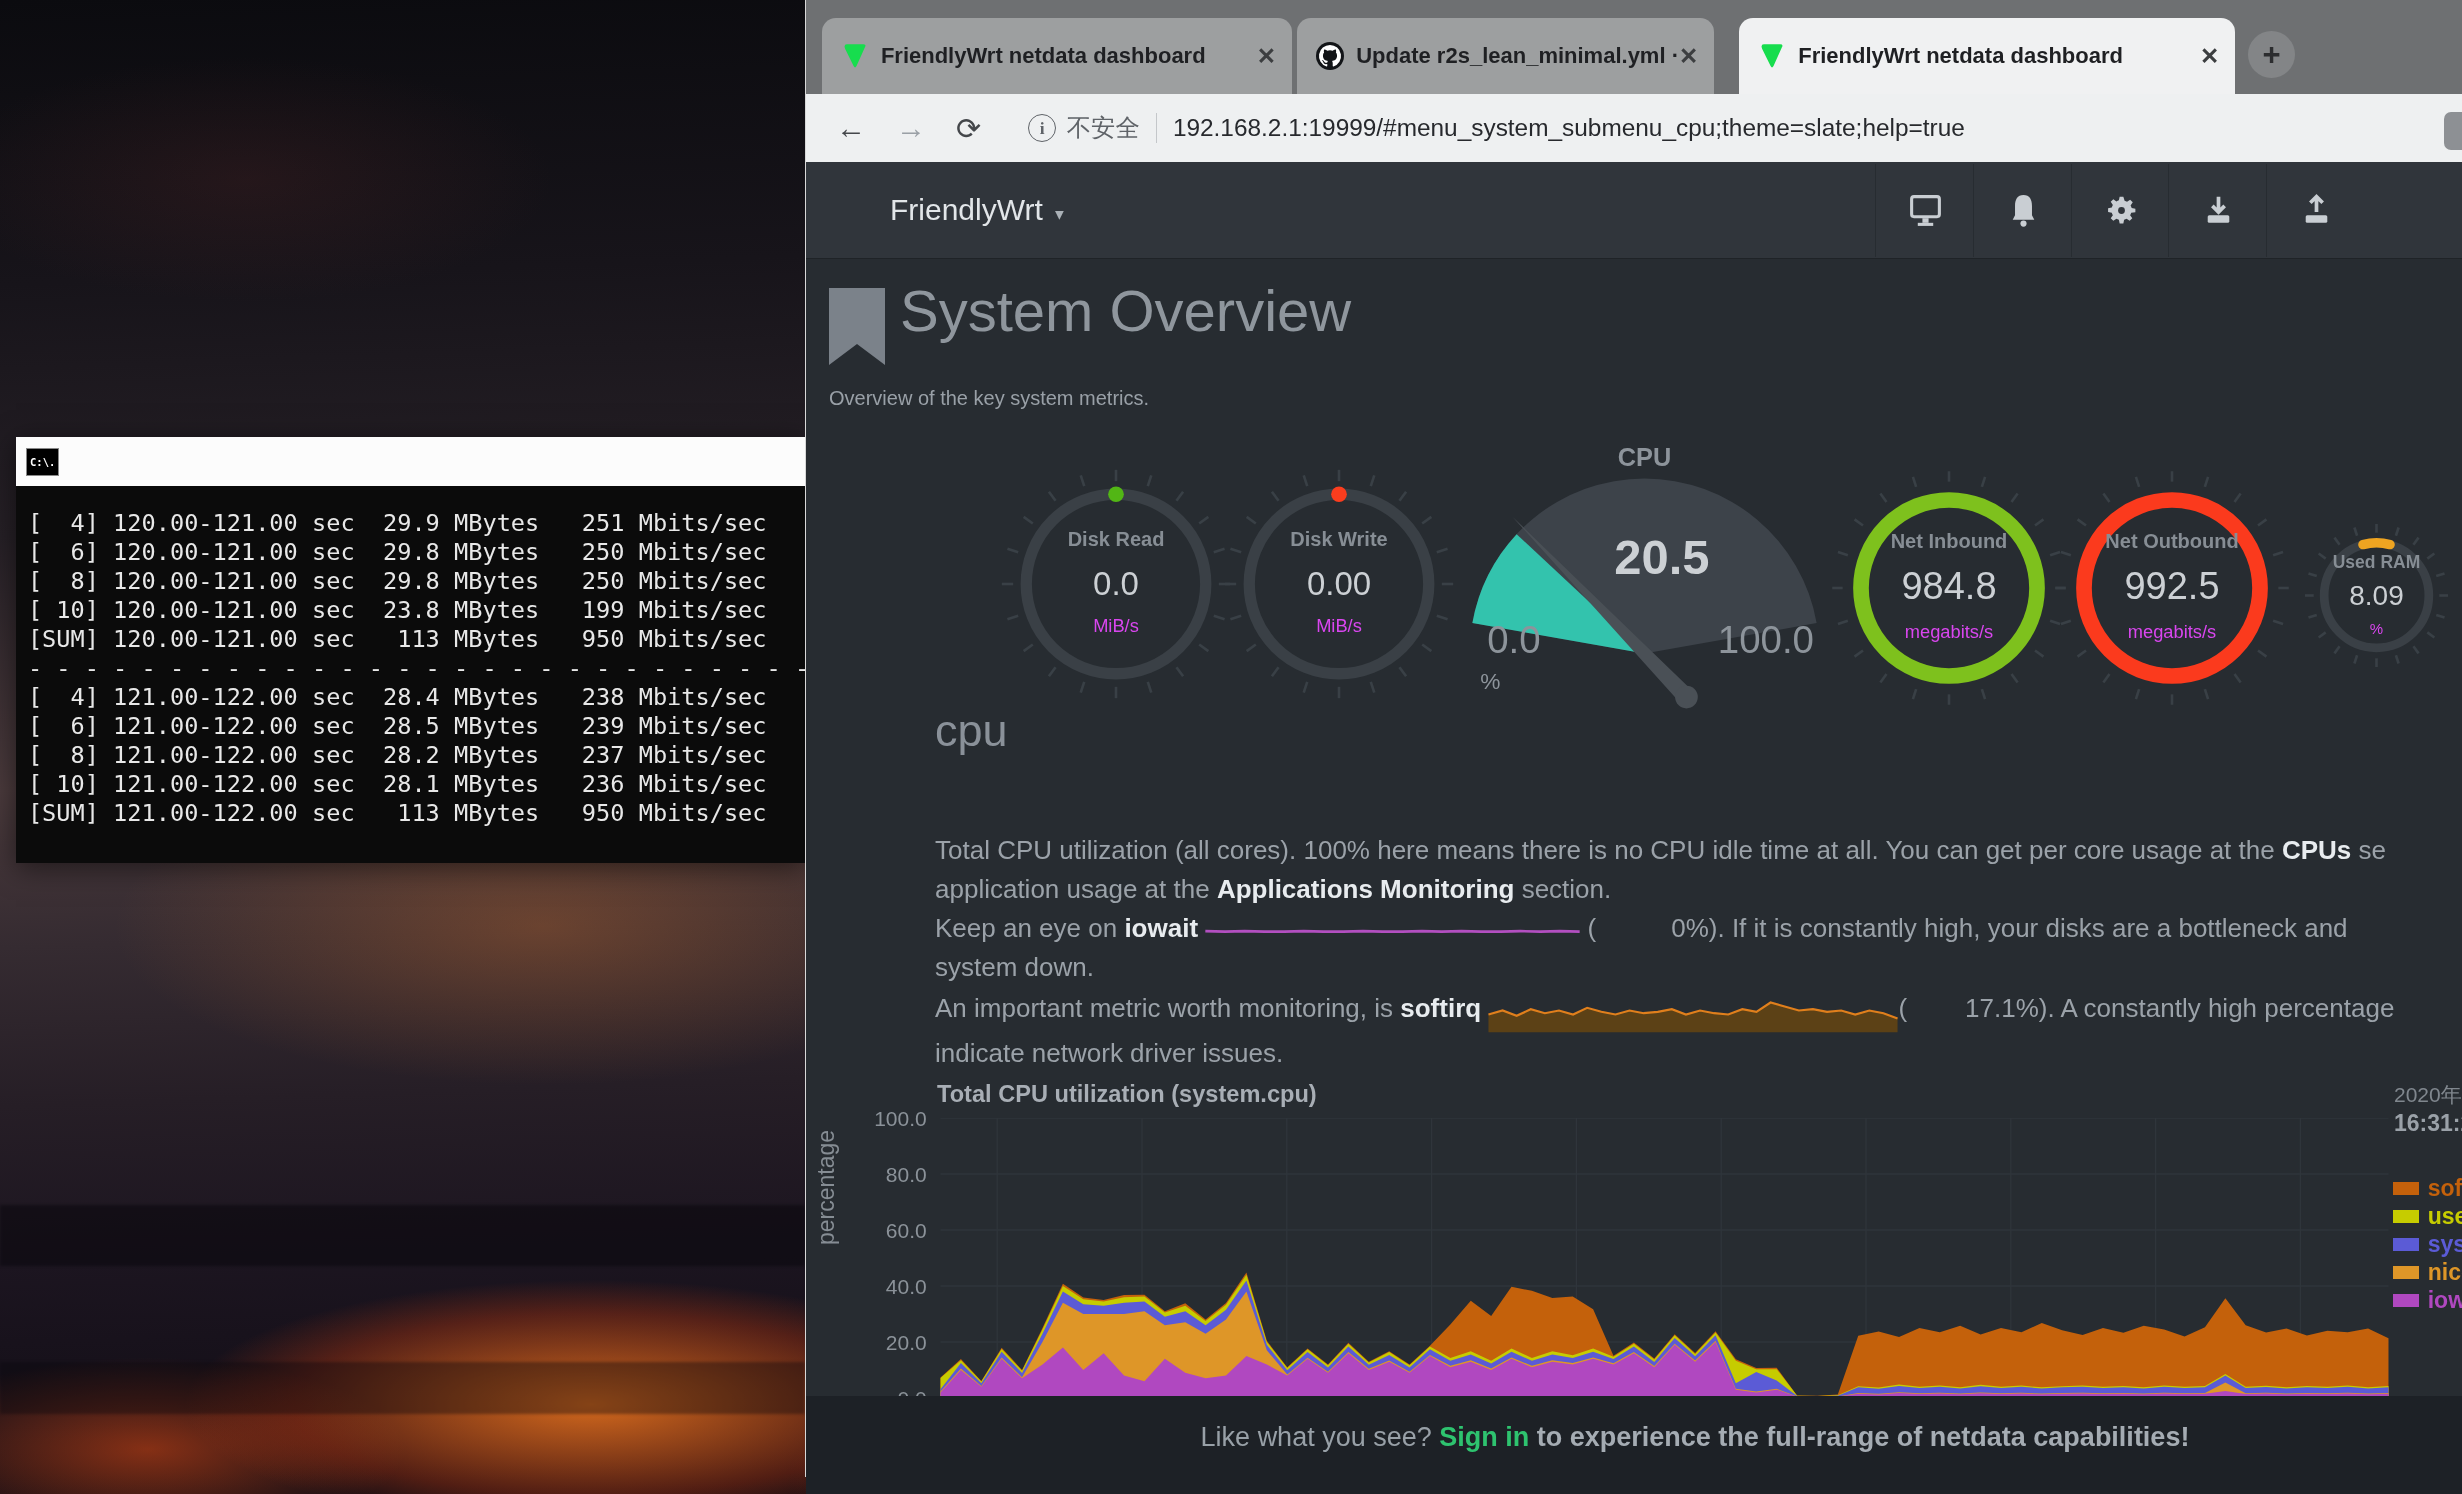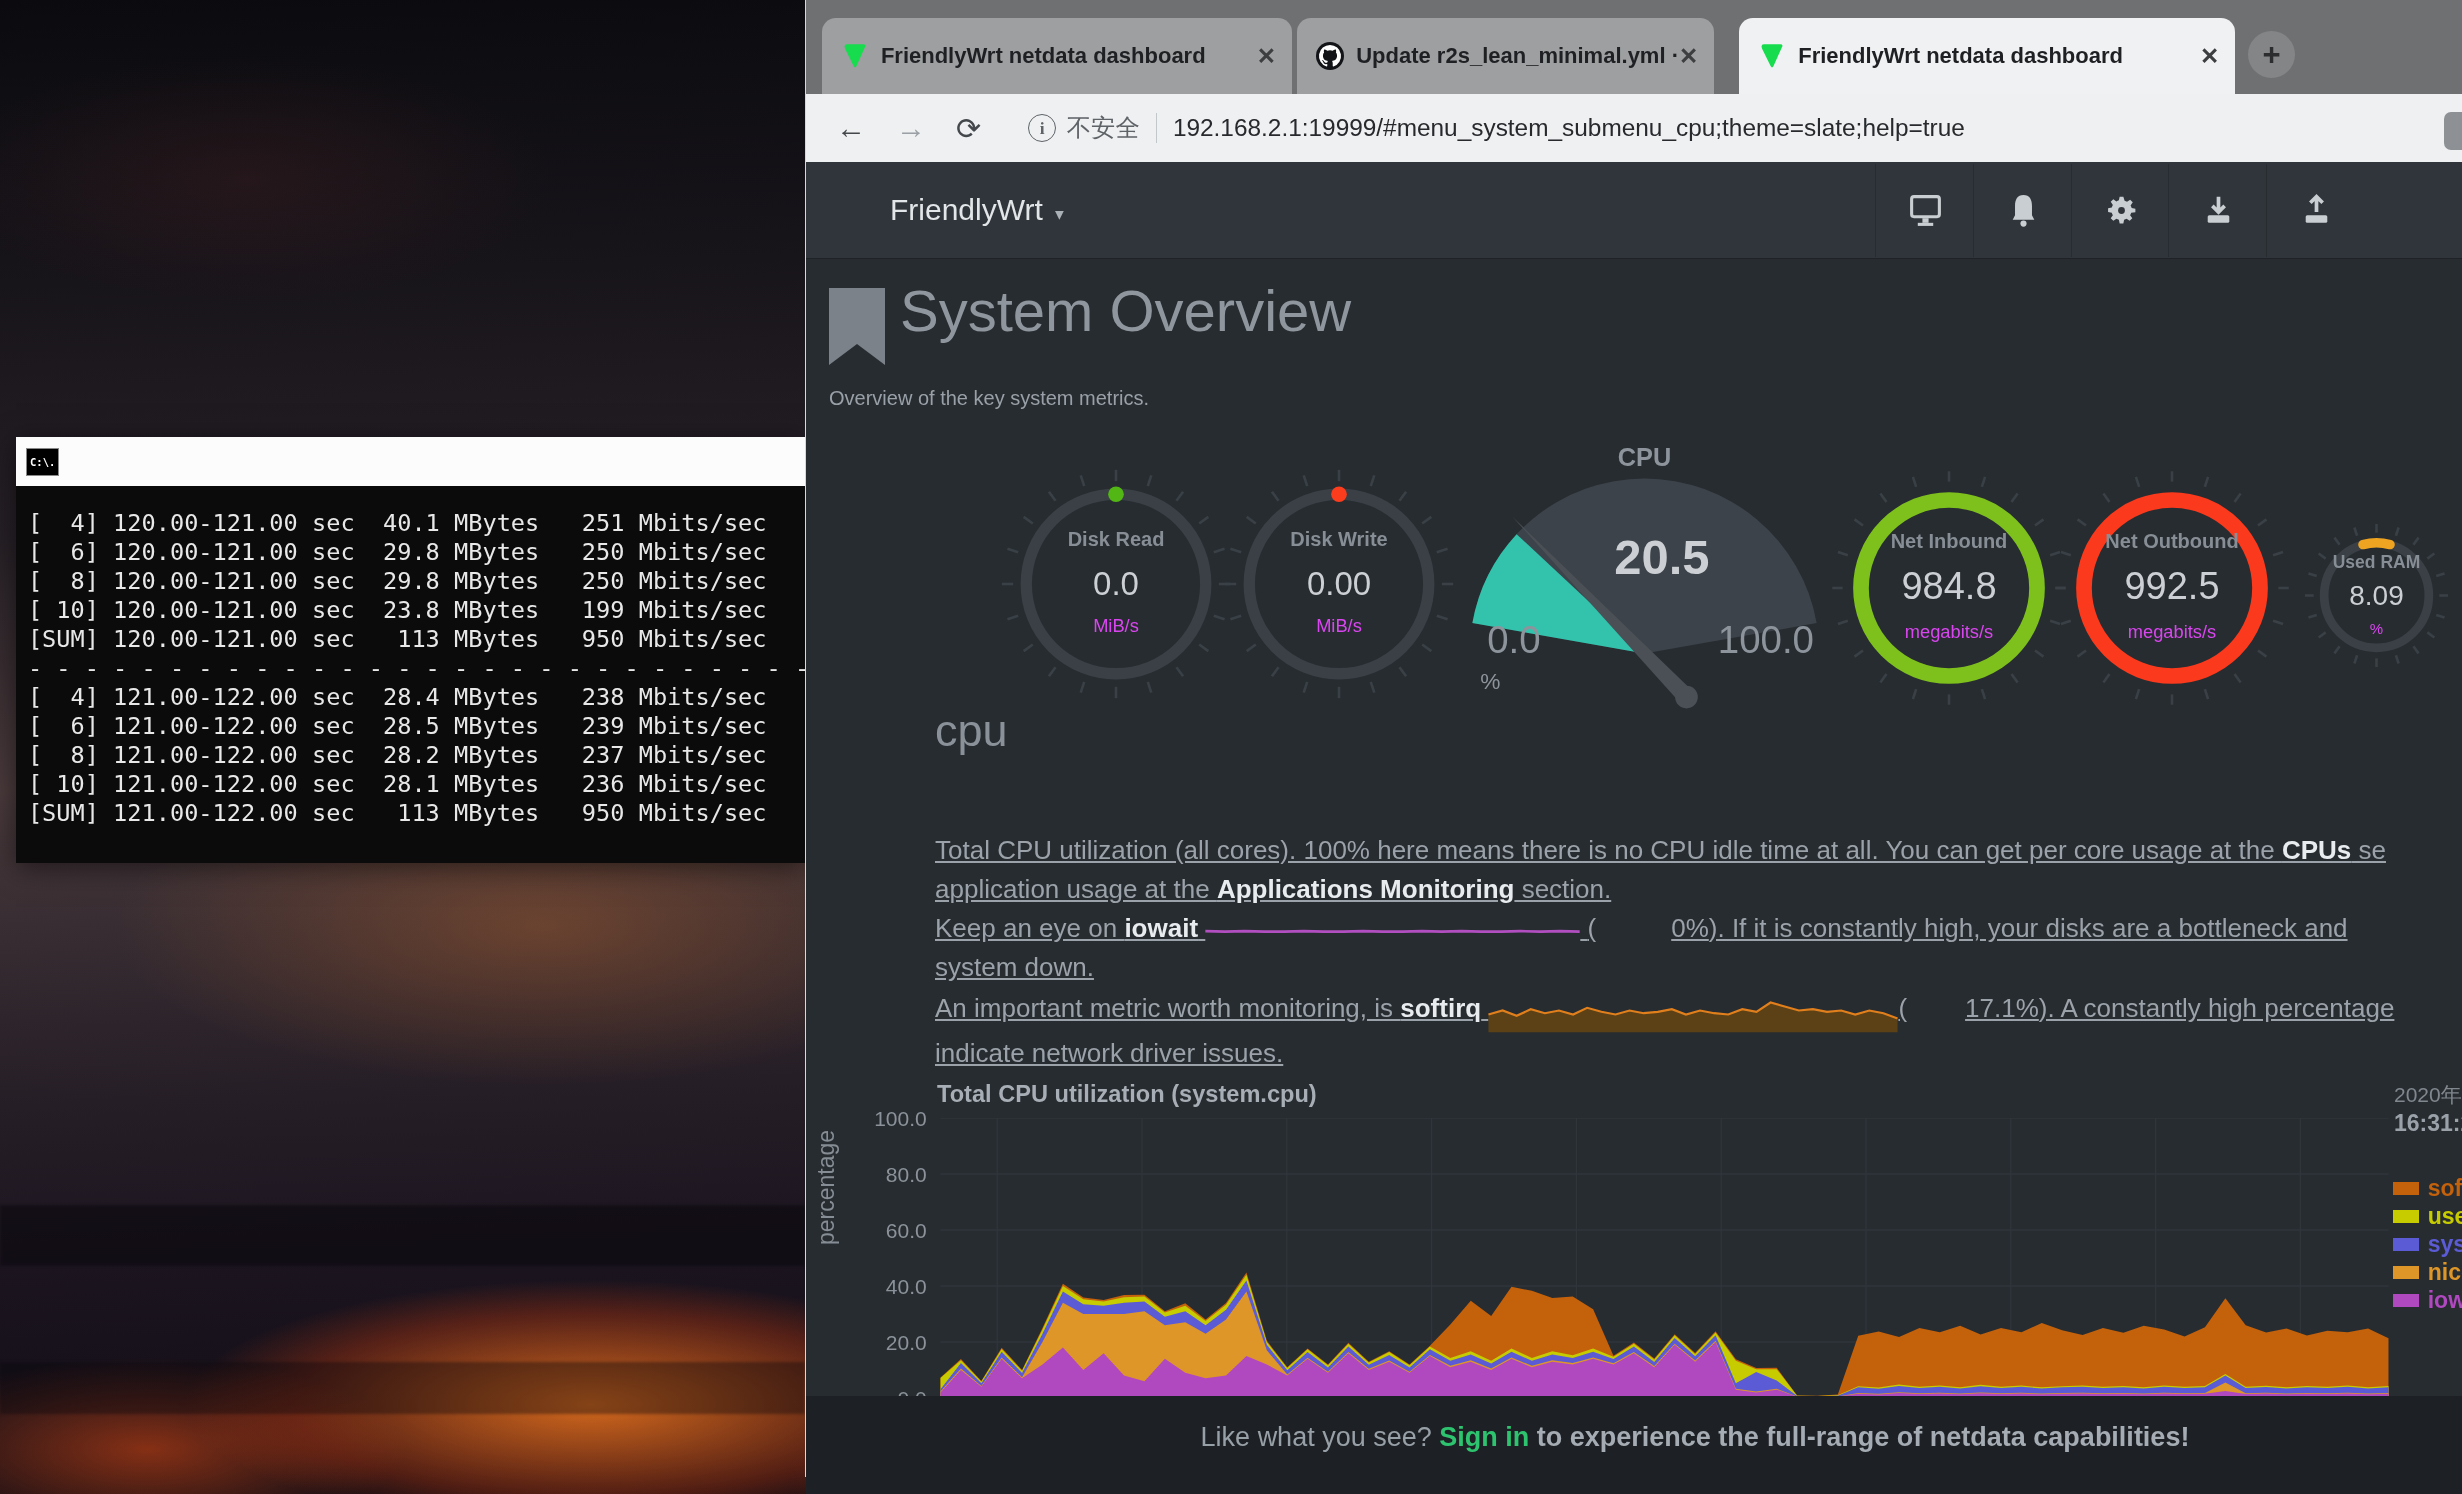--- a/index.html
+++ b/index.html
@@ -68,21 +68,21 @@
   .cg-label{position:absolute;width:100%;text-align:center;color:#878e95;font-weight:bold;}
   .cg-value{position:absolute;width:100%;text-align:center;color:#ccd0d4;}
   .cg-unit{position:absolute;width:100%;text-align:center;color:#d946ef;}
 
   #cpu-gauge-svg{left:655px;top:279px;}
   .gauge-txt{fill:#8d949b;font-family:"Liberation Sans",sans-serif;}
 
   #cpu-heading{left:129px;top:543px;font-size:45px;color:#8a9199;}
 
   #cpu-paragraph{left:129px;top:669px;width:1528px;}
-  .pline{font-size:26px;line-height:39px;color:#9ba2a9;white-space:nowrap;overflow:hidden;text-decoration:underline;}
+  .pline{font-size:26px;line-height:39px;color:#9ba2a9;white-space:nowrap;overflow:hidden;}
   .pline b{color:#e8ecef;}
   .spark{display:inline-block;vertical-align:middle;}
   .gapper{display:inline-block;width:75px;}
 
   
   #chart-title{left:131px;top:919px;font-size:23.6px;font-weight:bold;color:#a8aeb5;}
   #chart-date{left:1588px;top:919px;font-size:21px;color:#80878e;white-space:nowrap;}
   #chart-time{left:1588px;top:948px;font-size:23px;font-weight:bold;color:#9aa1a8;white-space:nowrap;}
   .ytick{position:absolute;width:105px;text-align:right;font-size:21px;color:#8b9299;}
   #ylabel{left:7px;top:1083px;font-size:23px;color:#868d94;transform:rotate(-90deg);transform-origin:left top;}
@@ -103,21 +103,21 @@
 <div id="wallpaper" class="abs">
   <div class="cloudband" style="top:1205px;height:61px;"></div>
   <div class="cloudband" style="top:1362px;height:52px;opacity:.7;"></div>
 </div>
 
 <div id="terminal" class="abs">
   <div id="term-titlebar" class="abs">
     <div id="term-icon">C:\.</div>
   </div>
   <div id="term-body" class="abs">
-    <div class="term-line">[  4] 120.00-121.00 sec  40.1 MBytes   251 Mbits/sec</div>
+    <div class="term-line">[  4] 120.00-121.00 sec  29.9 MBytes   251 Mbits/sec</div>
     <div class="term-line">[  6] 120.00-121.00 sec  29.8 MBytes   250 Mbits/sec</div>
     <div class="term-line">[  8] 120.00-121.00 sec  29.8 MBytes   250 Mbits/sec</div>
     <div class="term-line">[ 10] 120.00-121.00 sec  23.8 MBytes   199 Mbits/sec</div>
     <div class="term-line">[SUM] 120.00-121.00 sec   113 MBytes   950 Mbits/sec</div>
     <div class="term-line">- - - - - - - - - - - - - - - - - - - - - - - - - - - -</div>
     <div class="term-line"></div>
     <div class="term-line">[  4] 121.00-122.00 sec  28.4 MBytes   238 Mbits/sec</div>
     <div class="term-line">[  6] 121.00-122.00 sec  28.5 MBytes   239 Mbits/sec</div>
     <div class="term-line">[  8] 121.00-122.00 sec  28.2 MBytes   237 Mbits/sec</div>
     <div class="term-line">[ 10] 121.00-122.00 sec  28.1 MBytes   236 Mbits/sec</div>

